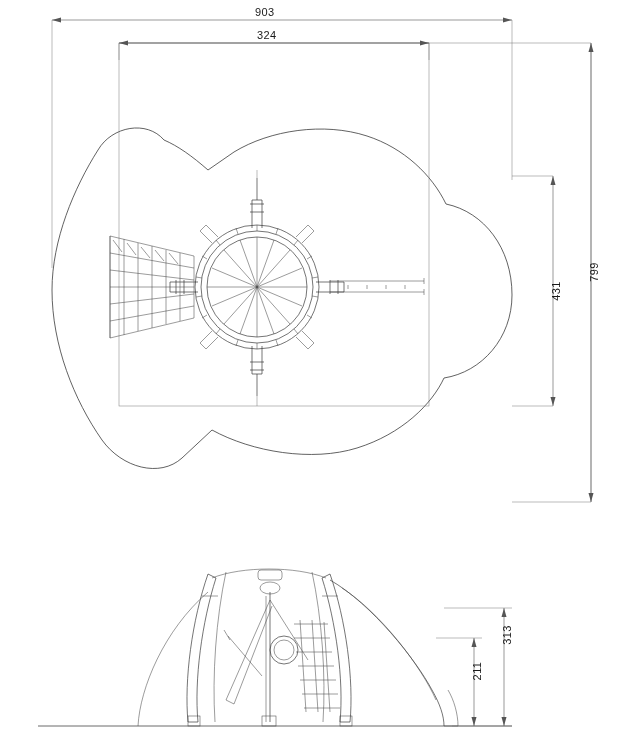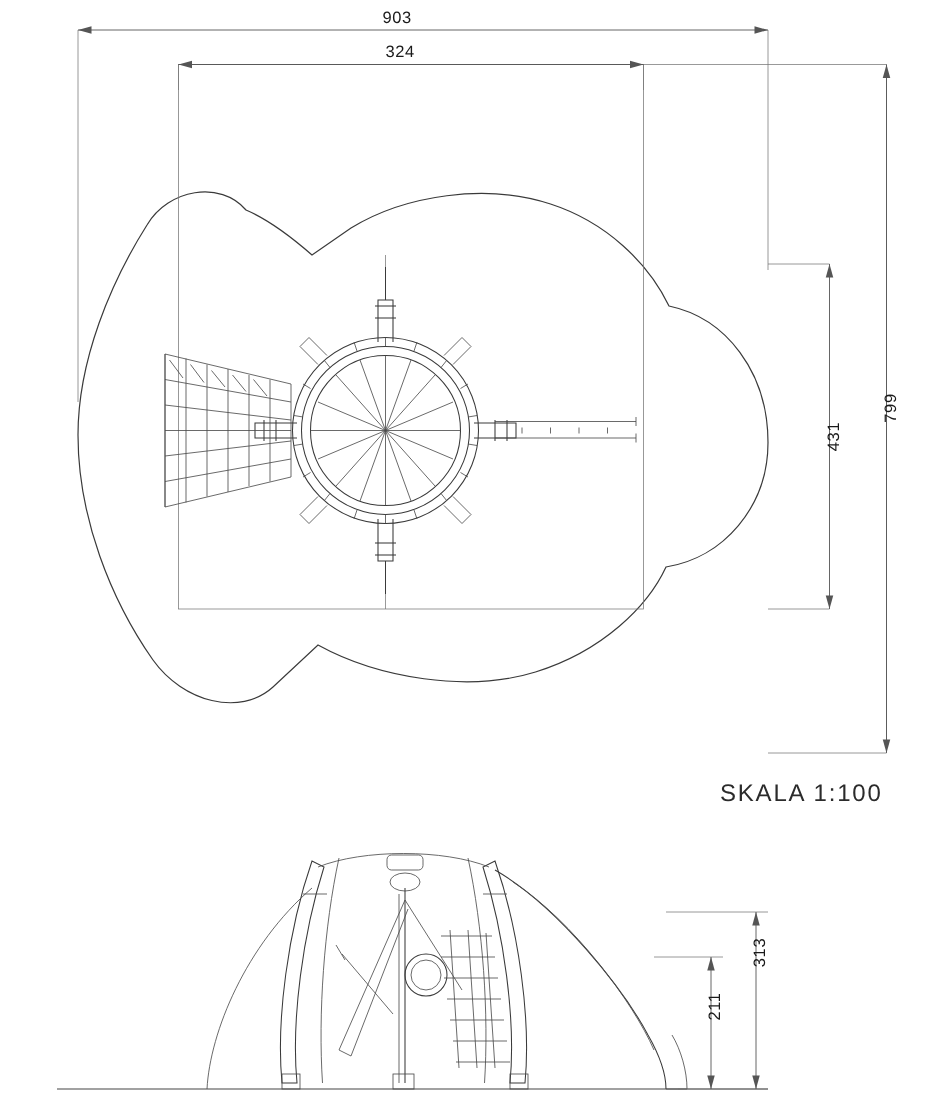--- a/index.html
+++ b/index.html
@@ -290,19 +290,18 @@
   </svg>
 
   <div class="dim-label" style="left:243px; top:6px;">903</div>
 
   <div class="dim-label" style="left:245px; top:29px;">324</div>
 
   <div class="dim-label vert" style="left:570px; top:266px; width:24px; text-align:center;">799</div>
 
   <div class="dim-label vert" style="left:532px; top:285px; width:24px; text-align:center;">431</div>
 
-  <div class="scale-label" style="left:468px; top:521px;">SKALA 1:100</div>
 
   <div class="dim-label vert" style="left:483px; top:629px; width:24px; text-align:center;">313</div>
 
   <div class="dim-label vert" style="left:453px; top:665px; width:24px; text-align:center;">211</div>
 
 </div>
 
 </body></html>

